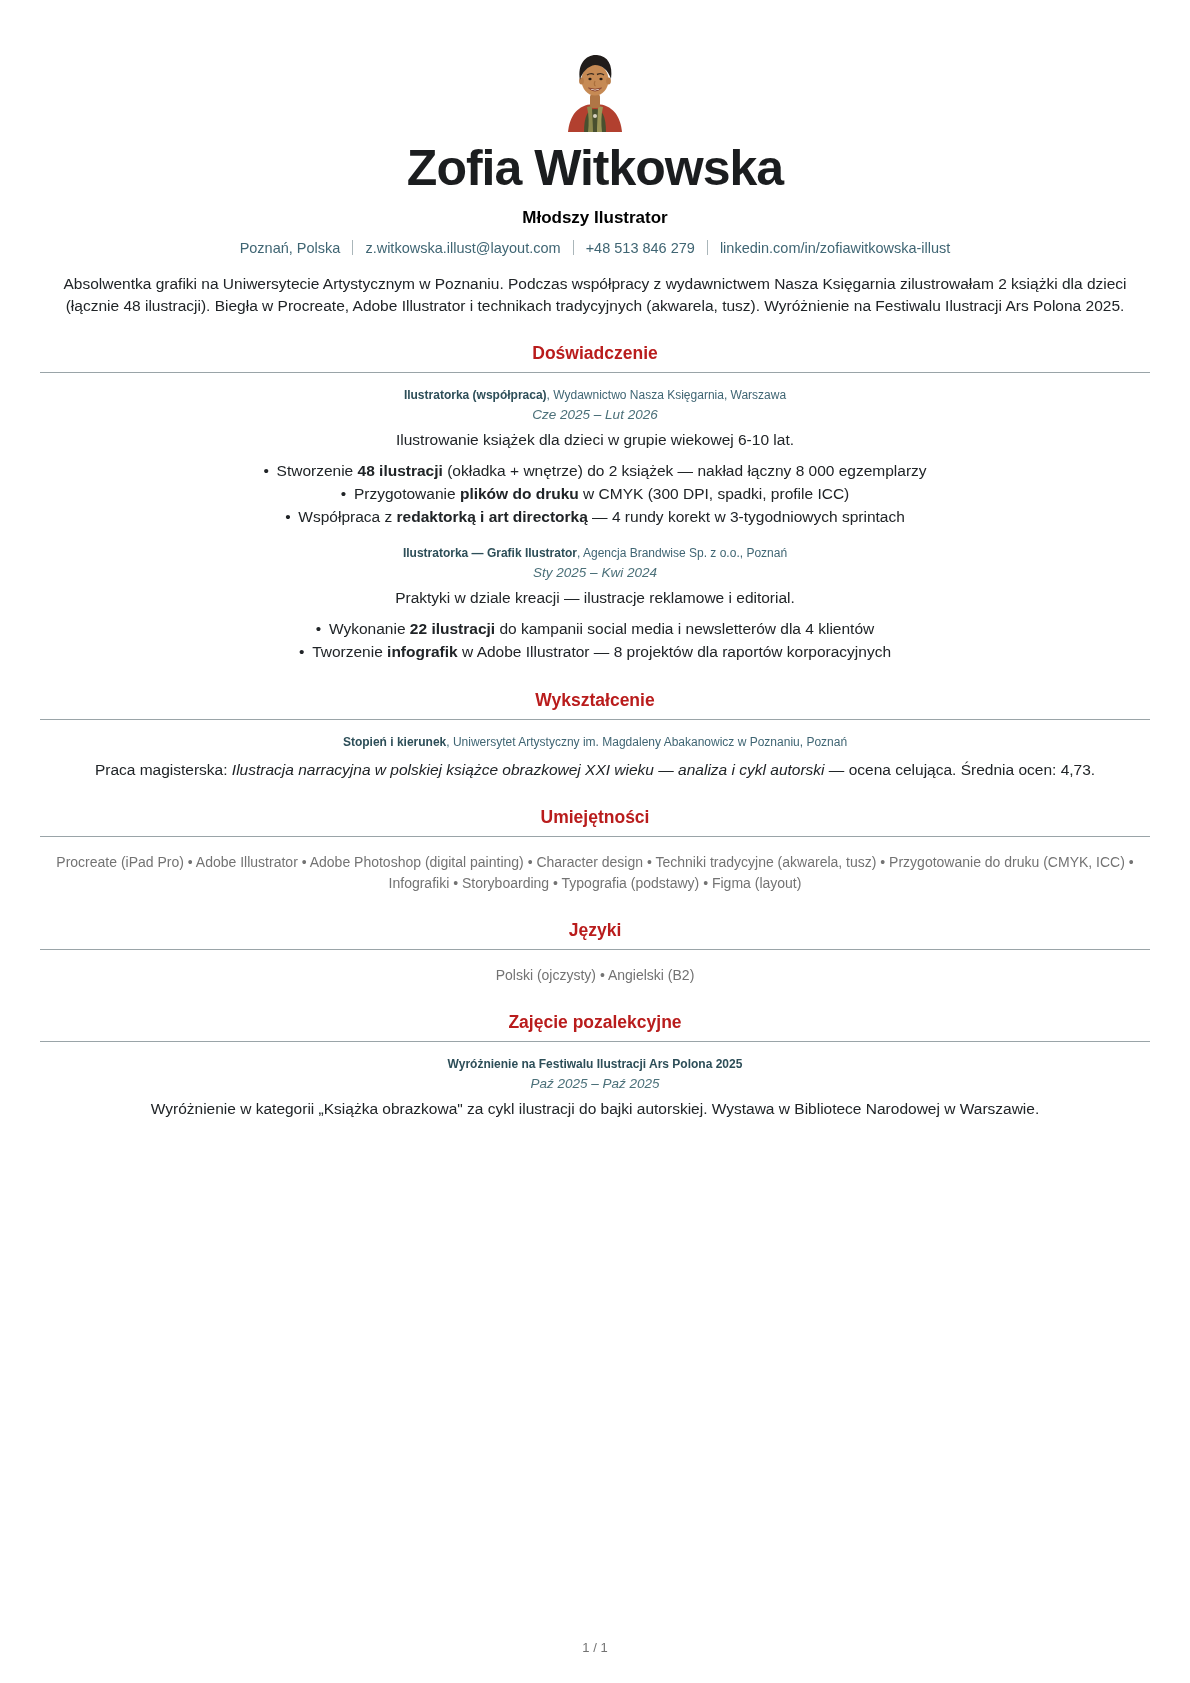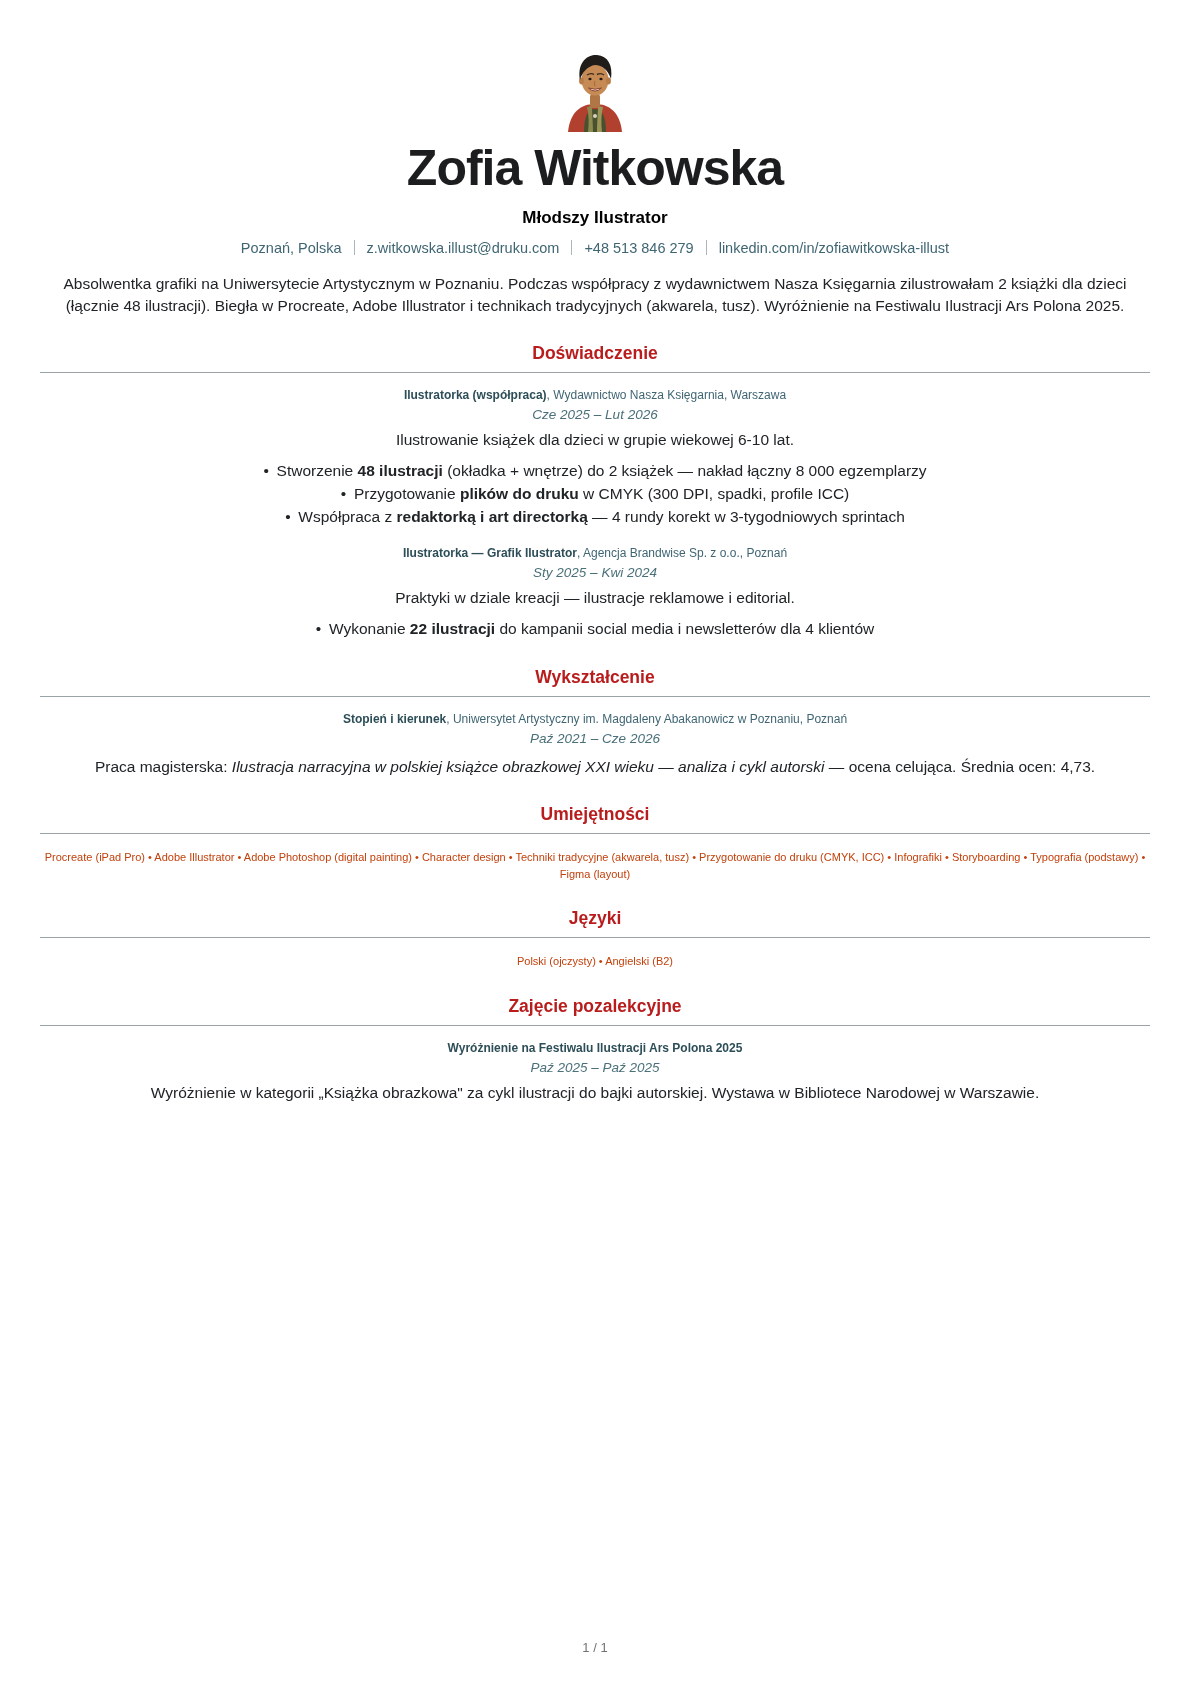--- a/index.html
+++ b/index.html
@@ -44,21 +44,21 @@
   .entry-org { color: #3f6573; }
   .entry-dates { margin-top: 5px; font-size: 13.5px; font-style: italic; color: #4b7079; }
   .entry-desc { margin-top: 9px; font-size: 15.5px; color: #202427; }
 
   ul.bullets { list-style: none; margin: 11px 0 0 0; padding: 0; }
   ul.bullets li {
     font-size: 15.5px; line-height: 1.46; color: #202427; 
   }
   ul.bullets li::before { content: "•\2002"; color: #202427; }
 
-  .inline-line { font-size: 11px; line-height: 1.5; color: #c2410c; margin-top: 2px; }
+  .inline-line { font-size: 14px; line-height: 1.5; color: #737373; margin-top: 2px; }
   .thesis { margin-top: 10px; font-size: 15.5px; line-height: 1.45; }
   .thesis em { font-style: italic; }
 
   
   .footer {
     position: absolute; bottom: 28px; left: 0; width: 100%;
     text-align: center; font-size: 13px; color: #737373;
   }
 </style>
 </head>
@@ -98,21 +98,21 @@
         <path d="M34 31 q-1.5 4 0.5 5" stroke="#a96f3d" stroke-width="1.2" fill="none"></path>
 
         <path d="M27.5 38 q6.5 6 13 0 q-6.5 2.5 -13 0 Z" fill="#ffffff" stroke="#8a4530" stroke-width="1"></path>
       </svg>
     </div>
 
     <h1 class="name">Zofia Witkowska</h1>
     <div class="subtitle">Młodszy Ilustrator</div>
 
     <div class="contact">
-      <span class="item">Poznań, Polska</span><span class="sep"></span><span class="item">z.witkowska.illust@druku.com</span><span class="sep"></span><span class="item">+48 513 846 279</span><span class="sep"></span><span class="item">linkedin.com/in/zofiawitkowska-illust</span>
+      <span class="item">Poznań, Polska</span><span class="sep"></span><span class="item">z.witkowska.illust@layout.com</span><span class="sep"></span><span class="item">+48 513 846 279</span><span class="sep"></span><span class="item">linkedin.com/in/zofiawitkowska-illust</span>
     </div>
   </header>
 
   <p class="summary">Absolwentka grafiki na Uniwersytecie Artystycznym w Poznaniu. Podczas współpracy z wydawnictwem Nasza Księgarnia zilustrowałam 2 książki dla dzieci (łącznie 48 ilustracji). Biegła w Procreate, Adobe Illustrator i technikach tradycyjnych (akwarela, tusz). Wyróżnienie na Festiwalu Ilustracji Ars Polona 2025.</p>
 
   <section class="section">
     <h2 class="section-title">Doświadczenie</h2>
     <hr class="rule">
 
     <div class="entry">
@@ -129,33 +129,33 @@
     </div>
 
     <div class="entry">
       <div class="entry-title-line">
         <span class="entry-title">Ilustratorka — Grafik Ilustrator</span><span class="entry-org">, Agencja Brandwise Sp. z o.o., Poznań</span>
       </div>
       <div class="entry-dates">Sty 2025 – Kwi 2024</div>
       <div class="entry-desc">Praktyki w dziale kreacji — ilustracje reklamowe i editorial.</div>
       <ul class="bullets">
         <li><span>Wykonanie </span><strong>22 ilustracji</strong><span> do kampanii social media i newsletterów dla 4 klientów</span></li>
+        <li><span>Tworzenie </span><strong>infografik</strong><span> w Adobe Illustrator — 8 projektów dla raportów korporacyjnych</span></li>
       </ul>
     </div>
   </section>
 
   <section class="section">
     <h2 class="section-title">Wykształcenie</h2>
     <hr class="rule">
 
     <div class="entry">
       <div class="entry-title-line">
         <span class="entry-title">Stopień i kierunek</span><span class="entry-org">, Uniwersytet Artystyczny im. Magdaleny Abakanowicz w Poznaniu, Poznań</span>
       </div>
-      <div class="entry-dates">Paź 2021 – Cze 2026</div>
       <div class="thesis">
         <span>Praca magisterska: </span><em>Ilustracja narracyjna w polskiej książce obrazkowej XXI wieku — analiza i cykl autorski</em><span> — ocena celująca. Średnia ocen: 4,73.</span>
       </div>
     </div>
   </section>
 
   <section class="section">
     <h2 class="section-title">Umiejętności</h2>
     <hr class="rule">
     <p class="inline-line">Procreate (iPad Pro)  •  Adobe Illustrator  •  Adobe Photoshop (digital painting)  •  Character design  •  Techniki tradycyjne (akwarela, tusz)  •  Przygotowanie do druku (CMYK, ICC)  •  Infografiki  •  Storyboarding  •  Typografia (podstawy)  •  Figma (layout)</p>

